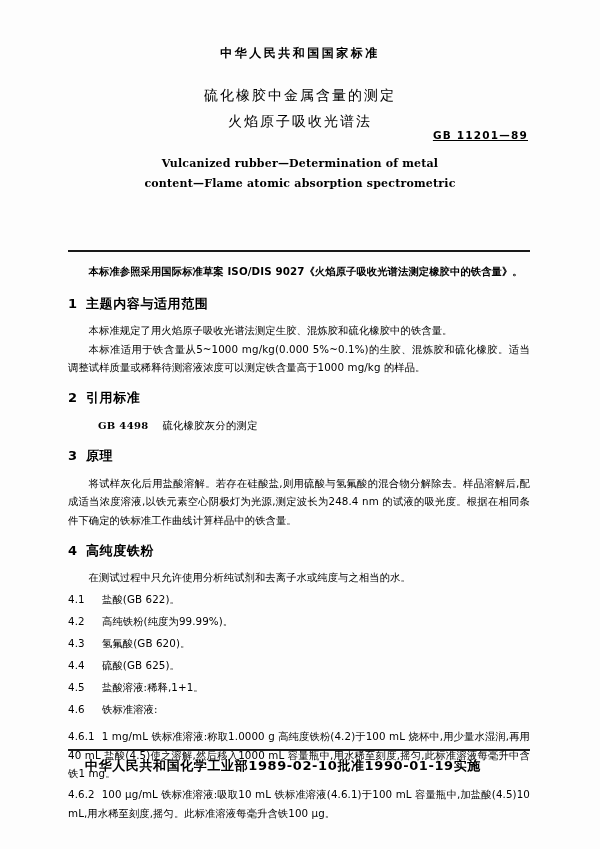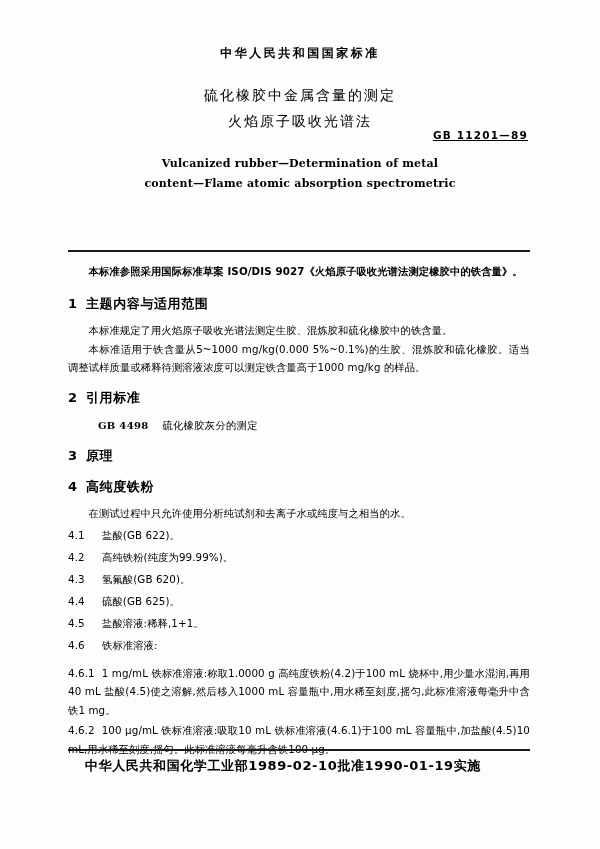--- a/index.html
+++ b/index.html
@@ -186,20 +186,21 @@
     <div class="sec-head">
       <span class="num">2</span><span>引用标准</span>
     </div>
     <p class="ref-item">
       <span class="code">GB 4498</span><span>硫化橡胶灰分的测定</span>
     </p>
 
     <div class="sec-head">
       <span class="num">3</span><span>原理</span>
     </div>
+    <p class="para">将试样灰化后用盐酸溶解。若存在硅酸盐,则用硫酸与氢氟酸的混合物分解除去。样品溶解后,配成适当浓度溶液,以铁元素空心阴极灯为光源,测定波长为248.4 nm 的试液的吸光度。根据在相同条件下确定的铁标准工作曲线计算样品中的铁含量。</p>
 
     <div class="sec-head">
       <span class="num">4</span><span>高纯度铁粉</span>
     </div>
     <p class="para">在测试过程中只允许使用分析纯试剂和去离子水或纯度与之相当的水。</p>
 
     <div class="spacer-xs"></div>
 
     <p class="list-item">
       <span class="idx">4.1</span><span>盐酸(GB 622)。</span>

